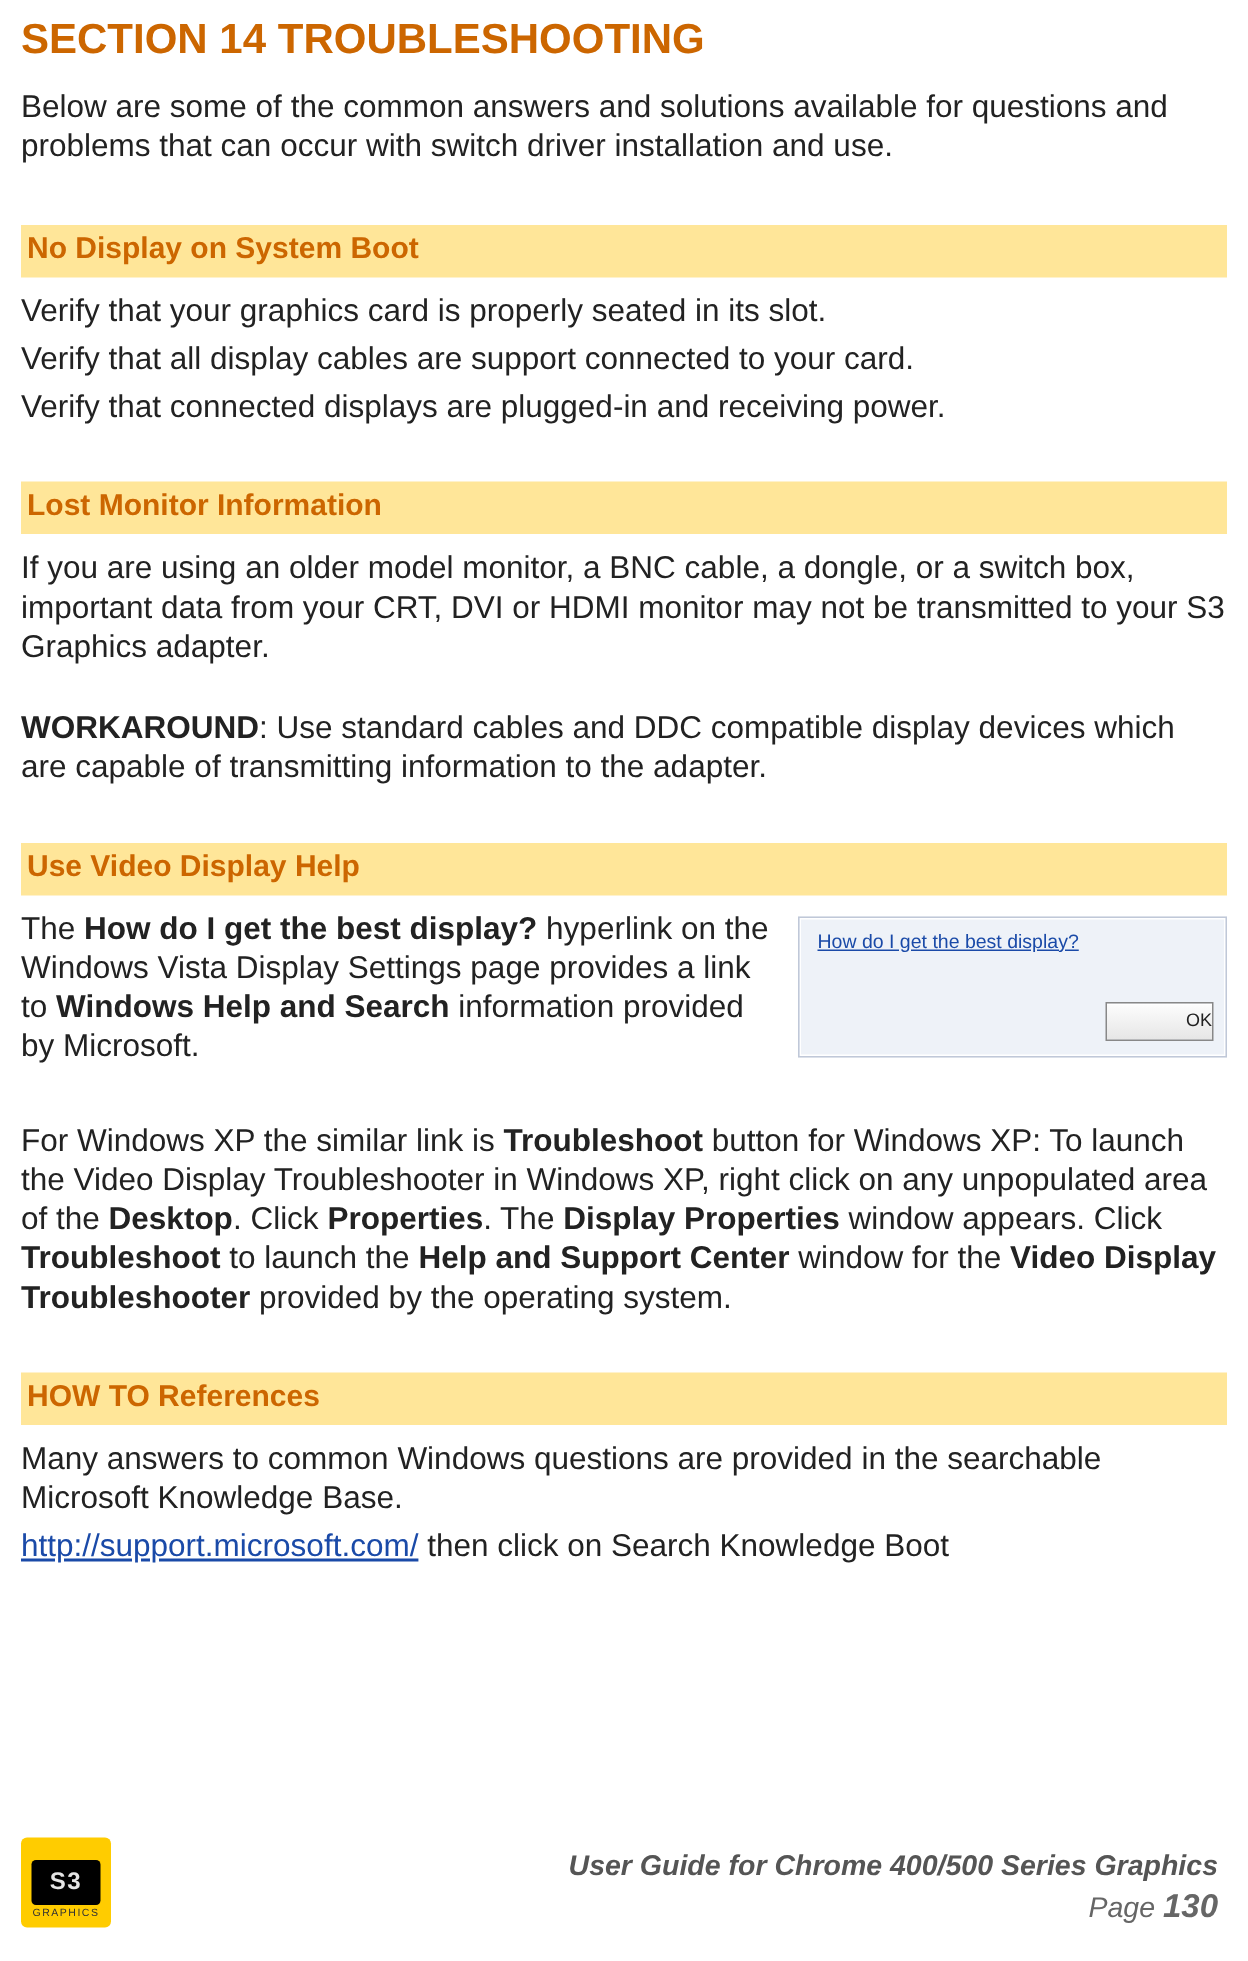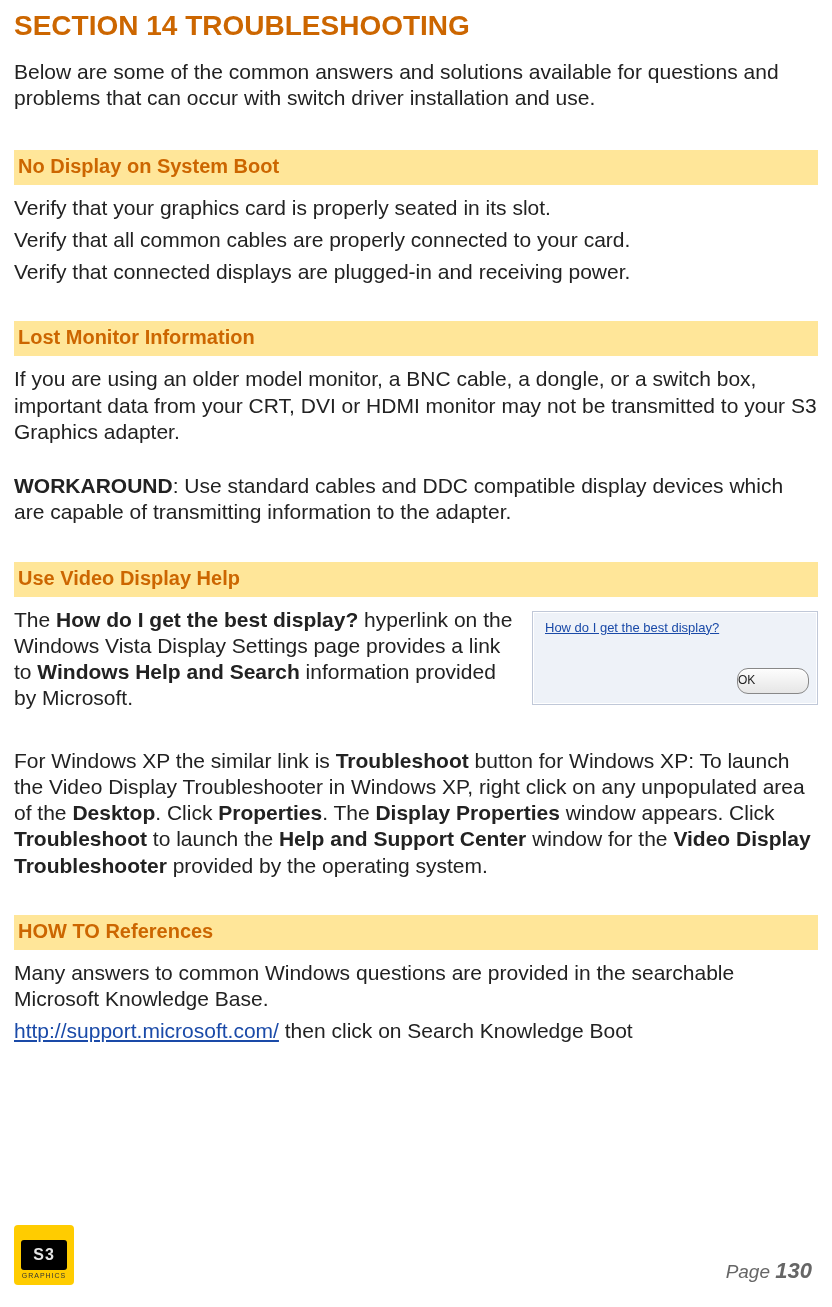--- a/index.html
+++ b/index.html
@@ -52,24 +52,24 @@
   .mini-window .help-link {
     color: #1a4aa8;
     text-decoration: underline;
     font-size: 13px;
   }
   .mini-window .ok-btn {
     position: absolute;
     right: 8px; bottom: 10px;
     width: 70px; height: 24px;
     border: 1px solid #888;
-    border-radius: 11px;
+    border-radius: 0;
     background: linear-gradient(#fdfdfd, #e6e6e6);
     font-size: 12px;
-    text-align: left;
+    text-align: right;
     line-height: 22px;
     color: #222;
     box-shadow: 0 1px 0 #fff inset;
   }
   a.ms-link { color: #1a4aa8; text-decoration: underline; }
   .footer {
     position: relative;
     margin-top: 150px;
     height: 90px;
   }
@@ -113,21 +113,21 @@
 </head>
 <body>
 
 <h1 class="section-title">SECTION 14  TROUBLESHOOTING</h1>
 <div class="body-text">Below are some of the common answers and solutions available for questions and problems that can occur with switch driver installation and use.</div>
 
 <div class="spacer-md"></div>
 
 <div class="band">No Display on System Boot</div>
 <div class="para">Verify that your graphics card is properly seated in its slot.</div>
-<div class="para">Verify that all common cables are properly connected to your card.</div>
+<div class="para">Verify that all display cables are support connected to your card.</div>
 <div class="para">Verify that connected displays are plugged-in and receiving power.</div>
 
 <div class="spacer-md"></div>
 
 <div class="band">Lost Monitor Information</div>
 <div class="para">If you are using an older model monitor, a BNC cable, a dongle, or a switch box, important data from your CRT, DVI or HDMI monitor may not be transmitted to your S3 Graphics adapter.</div>
 <div class="spacer-sm"></div>
 <div class="para">
   <span class="bold">WORKAROUND</span><span>: Use standard cables and DDC compatible display devices which are capable of transmitting information to the adapter.</span>
 </div>
@@ -161,17 +161,18 @@
 <div class="para">
   <a class="ms-link" href="#">http://support.microsoft.com/</a><span> then click on Search Knowledge Boot</span>
 </div>
 
 <div class="footer">
   <div class="logo">
     <div class="inner-box">S3</div>
     <div class="sub">GRAPHICS</div>
   </div>
   <div class="footer-text">
+    <div class="strong">User Guide for Chrome 400/500 Series Graphics</div>
     <div>
       <span class="page-label">Page </span><span class="page-num">130</span>
     </div>
   </div>
 </div>
 
 </body></html>

